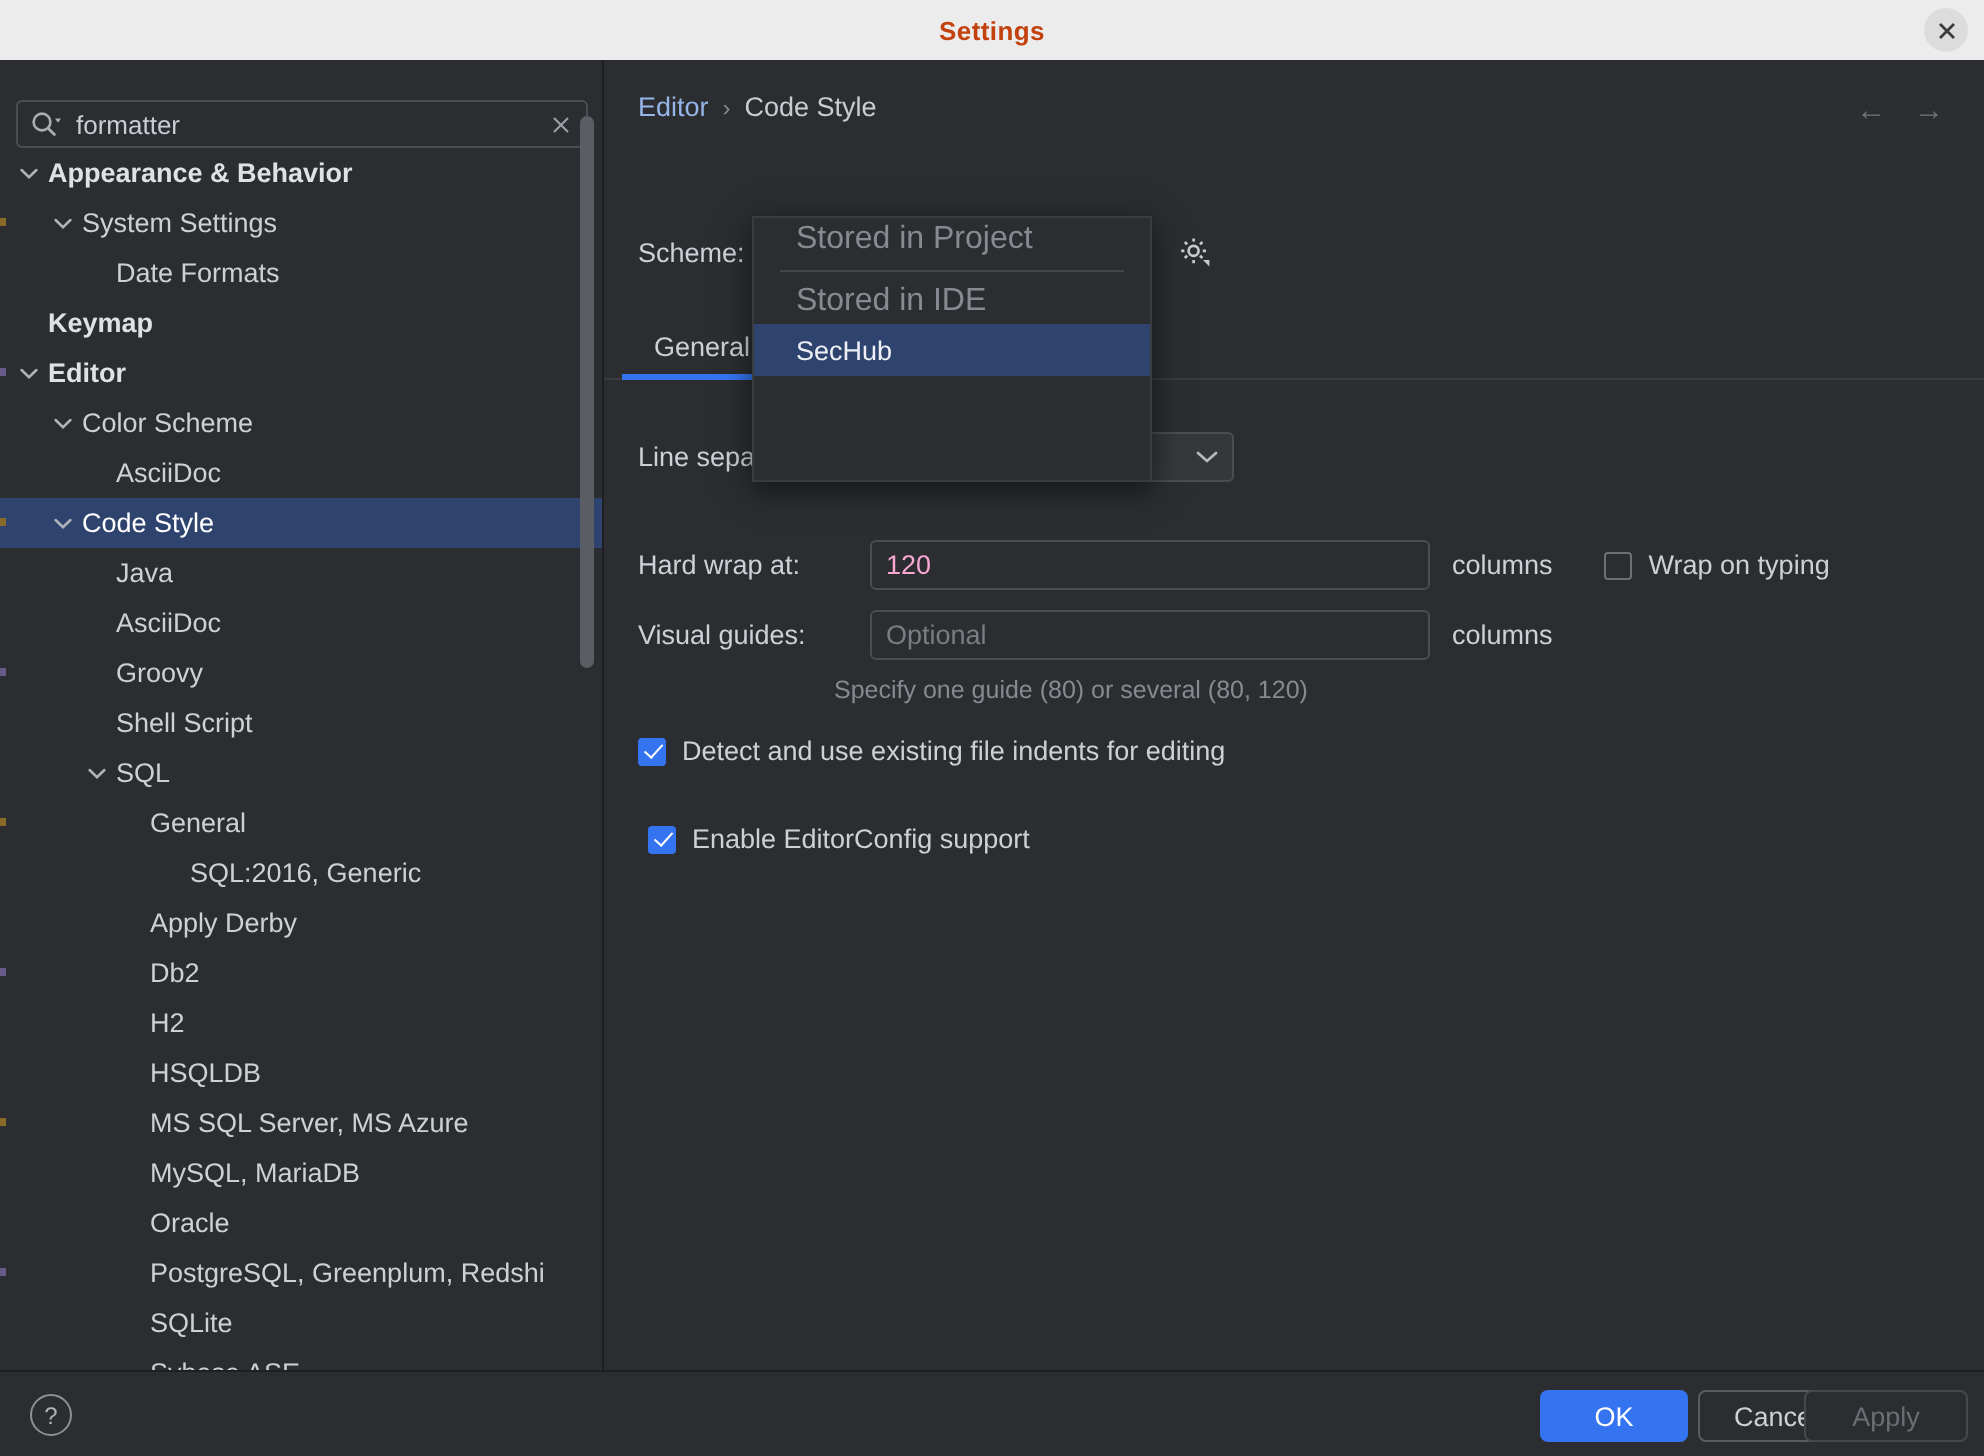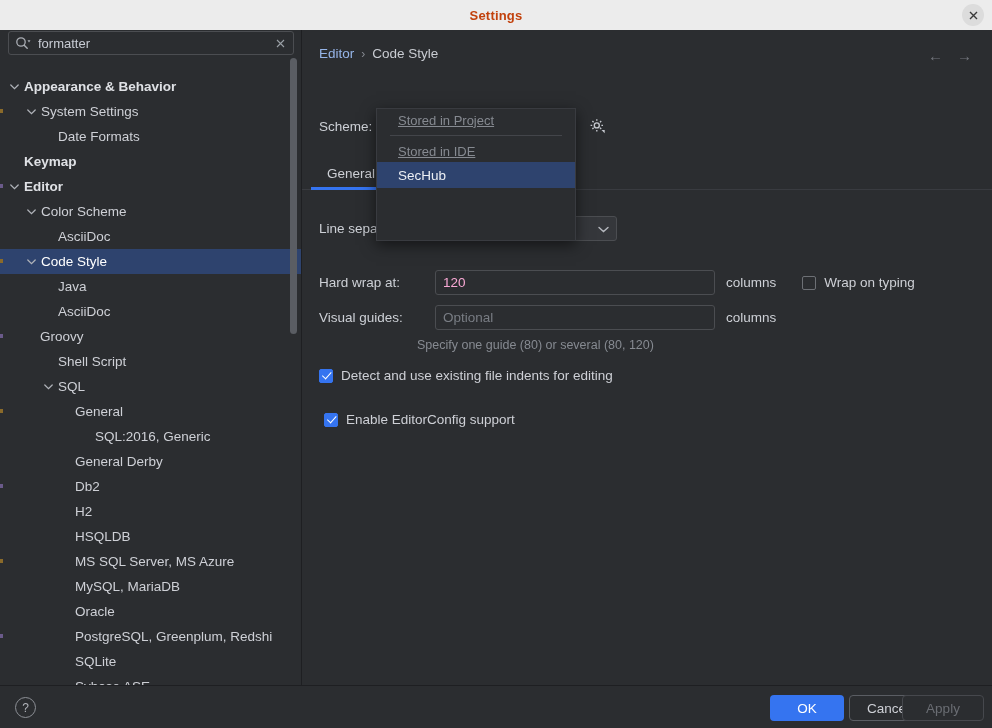--- a/index.html
+++ b/index.html
@@ -30,21 +30,21 @@
     color: #3a3a3a; font-size: 12px; line-height: 1; cursor: pointer;
   }
 
   
   .sidebar {
     position: absolute; left: 0; top: 30px; width: 302px; height: 655px;
     background: #2b2d30;
     border-right: 1px solid #1e1f22;
     overflow: hidden;
   }
-  .search-wrap { position: absolute; left: 8px; top: 1px; width: 286px; height: 24px; }
+  .search-wrap { position: absolute; left: 8px; top: 20px; width: 286px; height: 24px; }
   .search-box {
     width: 100%; height: 100%;
     background: #2b2d30; border: 1px solid #4b4d51; border-radius: 3px;
     display: flex; align-items: center; padding: 0 6px;
   }
   .search-icon { width: 17px; height: 14px; flex: 0 0 auto; margin-right: 4px; opacity: .85; }
   .search-text {
     flex: 1 1 auto; font-size: 13px; color: #c8ccd4; line-height: 1;
     padding-left: 2px;
   }
@@ -163,21 +163,21 @@
   
   .popup {
     position: absolute; left: 376px; top: 108px; width: 200px; height: 133px;
     background: #2b2d30;
     border: 1px solid #393b40;
     box-shadow: 0 4px 14px rgba(0,0,0,.55);
     z-index: 40;
   }
   .popup-group {
     height: 22px; display: flex; align-items: center; padding-left: 21px;
-    font-size: 13px; color: #868a91; text-decoration: underline;
+    font-size: 16px; color: #868a91;
   }
   .popup-item {
     height: 26px; display: flex; align-items: center; padding-left: 21px;
     font-size: 13.5px; color: #eceff4; cursor: pointer;
   }
   .popup-item.selected { background: #2e436e; }
   .popup-sep { height: 1px; background: #43454a; margin: 4px 13px; }
 
   
   .footer {
@@ -310,21 +310,21 @@
           <span class="tree-label">Java</span>
         </div>
         <div class="tree-row" style="padding-left: 42px;">
           <span class="caret empty">
             <svg width="9" height="6" viewBox="0 0 9 6">
               <path d="M0.8 1 L4.5 4.6 L8.2 1" stroke="#b0b3b9" stroke-width="1.25" fill="none" stroke-linecap="round"></path>
             </svg>
           </span>
           <span class="tree-label">AsciiDoc</span>
         </div>
-        <div class="tree-row" style="padding-left: 24px;">
+        <div class="tree-row" style="padding-left: 42px;">
           <span class="caret empty">
             <svg width="9" height="6" viewBox="0 0 9 6">
               <path d="M0.8 1 L4.5 4.6 L8.2 1" stroke="#b0b3b9" stroke-width="1.25" fill="none" stroke-linecap="round"></path>
             </svg>
           </span>
           <span class="tree-label">Groovy</span>
         </div>
         <div class="match-mark" style="background: rgb(106, 90, 138); top: 260px;"></div>
         <div class="tree-row" style="padding-left: 42px;">
           <span class="caret empty">
@@ -358,21 +358,21 @@
             </svg>
           </span>
           <span class="tree-label">SQL:2016, Generic</span>
         </div>
         <div class="tree-row" style="padding-left: 59px;">
           <span class="caret empty">
             <svg width="9" height="6" viewBox="0 0 9 6">
               <path d="M0.8 1 L4.5 4.6 L8.2 1" stroke="#b0b3b9" stroke-width="1.25" fill="none" stroke-linecap="round"></path>
             </svg>
           </span>
-          <span class="tree-label">General Derby</span>
+          <span class="tree-label">Apply Derby</span>
         </div>
         <div class="tree-row" style="padding-left: 59px;">
           <span class="caret empty">
             <svg width="9" height="6" viewBox="0 0 9 6">
               <path d="M0.8 1 L4.5 4.6 L8.2 1" stroke="#b0b3b9" stroke-width="1.25" fill="none" stroke-linecap="round"></path>
             </svg>
           </span>
           <span class="tree-label">Db2</span>
         </div>
         <div class="match-mark" style="background: rgb(106, 90, 138); top: 410px;"></div>

